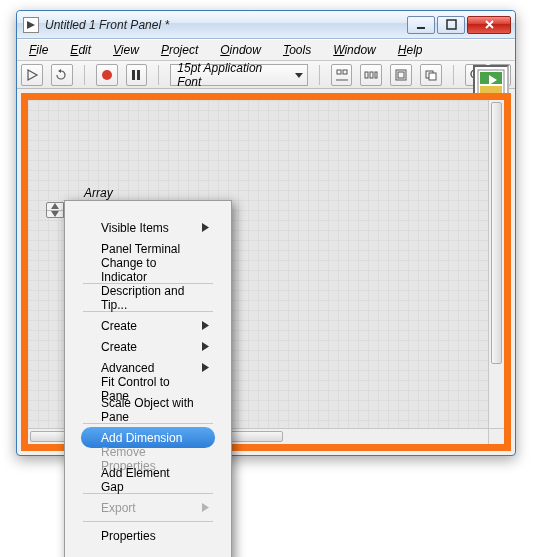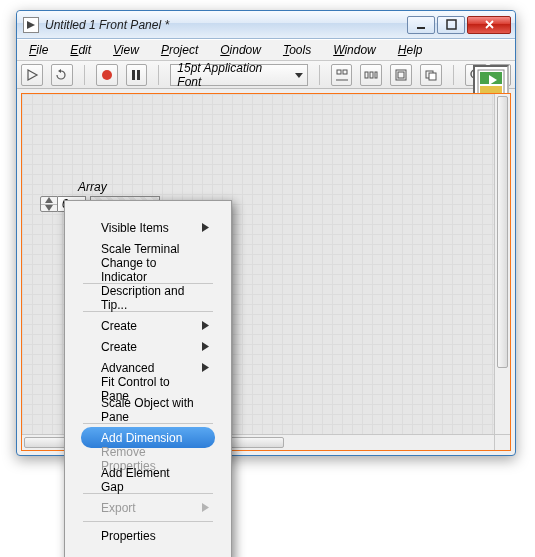--- a/index.html
+++ b/index.html
@@ -113,21 +113,21 @@
     border: 2px inset #b8b8b8;
     background: #fff;
     display:flex; align-items:center; justify-content:center;
     position:absolute;
     right:6px; top:54px;
   }
 
   .canvas-wrap {
     position:absolute;
     left:4px; right:4px; top: 82px; bottom: 4px;
-    border: 1px solid #f97316;
+    border: 7px solid #f97316;
     background: #f0abfc;
   }
   .canvas {
     position:absolute;
     left:0; right:16px; top:0; bottom:16px;
     background-color: #E6E6E6;
     background-image:
       linear-gradient(#dcdcdc 1px, transparent 1px),
       linear-gradient(90deg, #dcdcdc 1px, transparent 1px);
     background-size: 10px 10px;
@@ -379,21 +379,21 @@
 
 <div class="ctx-shadow">
   <div class="ctx" id="ctx-root">
       <div class="ctx-row">
         <span>Visible Items</span>
         <span class="ctx-arrow" style="color: rgb(51, 51, 51);"><svg viewBox="0 0 7 9">
             <polygon points="0,0 7,4.5 0,9" fill="currentColor"></polygon>
           </svg></span>
       </div>
       <div class="ctx-row">
-        <span>Scale Terminal</span>
+        <span>Panel Terminal</span>
       </div>
       <div class="ctx-row">
         <span>Change to Indicator</span>
       </div>
       <div class="ctx-sep"></div>
       <div class="ctx-row">
         <span>Description and Tip...</span>
       </div>
       <div class="ctx-sep"></div>
       <div class="ctx-row">

